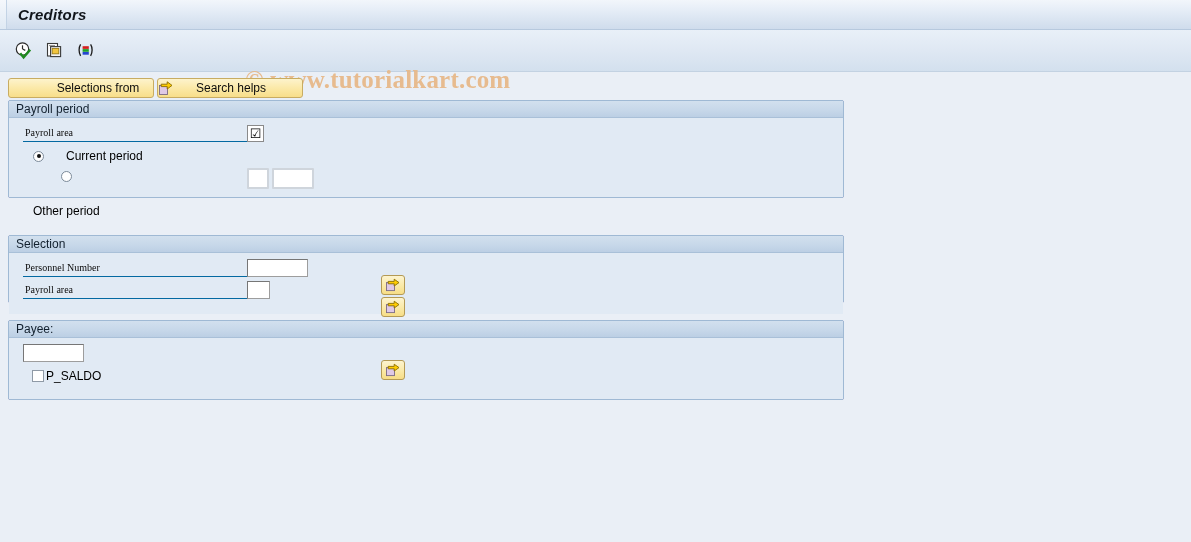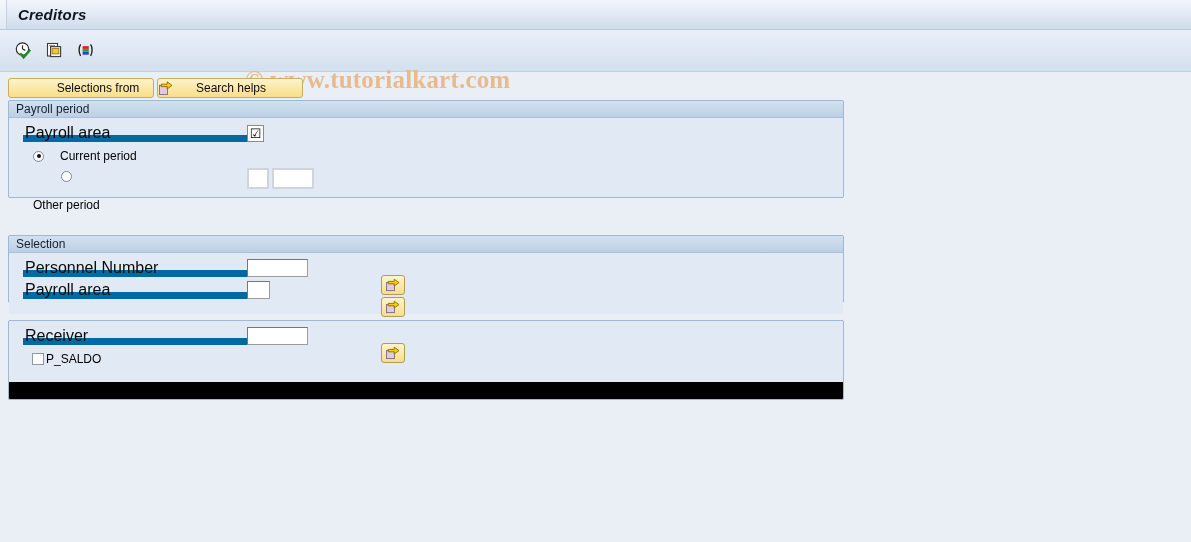--- a/index.html
+++ b/index.html
@@ -108,21 +108,21 @@
   .sapbtn.w2 .lbl { flex: 1; text-align: center; padding-right: 8px; }
 
   
   .group {
     position: absolute;
     left: 8px;
     width: 836px;
     box-sizing: border-box;
     border: 1px solid #9fb9d4;
     border-radius: 2px;
-    background: #000000;
+    background: #701a75;
   }
   .group-hdr {
     height: 17px;
     background: linear-gradient(to bottom, #d2e0ee 0%, #c6d7e9 60%, #bccfe4 100%);
     border-bottom: 1px solid #a9c0d8;
     font-size: 12px;
     color: #12202e;
     padding-left: 7px;
     line-height: 17px;
     box-sizing: border-box;
@@ -141,29 +141,29 @@
   #grp-payee .group-body { height: 61px; }
 
   
   .frow {
     position: absolute;
     display: flex;
     align-items: center;
     height: 18px;
   }
   .flabel {
-    font-size: 16px;
+    font-size: 10px;
     color: #0a0a0a;
-    border-bottom: 7px solid #0369a1;
+    border-bottom: 1px solid #0369a1;
     height: 17px;
     line-height: 16px;
     box-sizing: border-box;
     padding-left: 2px;
     white-space: nowrap;
-    font-family: Liberation Sans, sans-serif;
+    font-family: Liberation Serif, serif;
   }
   .sapinput {
     height: 18px;
     background: #ffffff;
     border: 1px solid #9d9d9d;
     border-top-color: #767676;
     border-left-color: #767676;
     box-sizing: border-box;
     font-size: 12px;
     padding: 0 2px;
@@ -190,21 +190,21 @@
     line-height: 1;
     color: #000;
     cursor: default;
   }
 
   
   .radio-row {
     position: absolute;
     display: flex;
     align-items: center;
-    gap: 16px;
+    gap: 22px;
     font-size: 12px;
   }
   .radio {
     width: 11px; height: 11px;
     border-radius: 50%;
     border: 1px solid #7b8a99;
     background: #fefefe;
     box-sizing: border-box;
     position: relative;
     flex: none;
@@ -357,24 +357,24 @@
       <svg width="16" height="14" viewBox="0 0 16 14">
         <rect x="1.5" y="4.6" width="8" height="8" fill="#dfc9e6" stroke="#7a6a85" stroke-width="0.9"></rect>
         <path d="M3.2 3.4 L9.2 3.4 L9.2 1.2 L14 4.6 L9.2 8.0 L9.2 5.8 L3.2 5.8 Z" fill="#ffcc00" stroke="#8a6d00" stroke-width="0.9" stroke-linejoin="round"></path>
       </svg>
     </div>
 
   </div>
 </div>
 
 <div class="group" id="grp-payee">
+  <div class="group-hdr">Payee:</div>
   <div class="group-body">
 
     <div class="frow" style="left:14px; top:6px;">
-      <div class="flabel" style="width:224px;">Receiver</div>
       <input class="sapinput" type="text" style="width: 61px;" value="">
     </div>
     <div class="msbtn" style="left:372px; top:22px;">
       <svg width="16" height="14" viewBox="0 0 16 14">
         <rect x="1.5" y="4.6" width="8" height="8" fill="#dfc9e6" stroke="#7a6a85" stroke-width="0.9"></rect>
         <path d="M3.2 3.4 L9.2 3.4 L9.2 1.2 L14 4.6 L9.2 8.0 L9.2 5.8 L3.2 5.8 Z" fill="#ffcc00" stroke="#8a6d00" stroke-width="0.9" stroke-linejoin="round"></path>
       </svg>
     </div>
 
     <div class="cbrow" style="left:23px; top:31px;">

